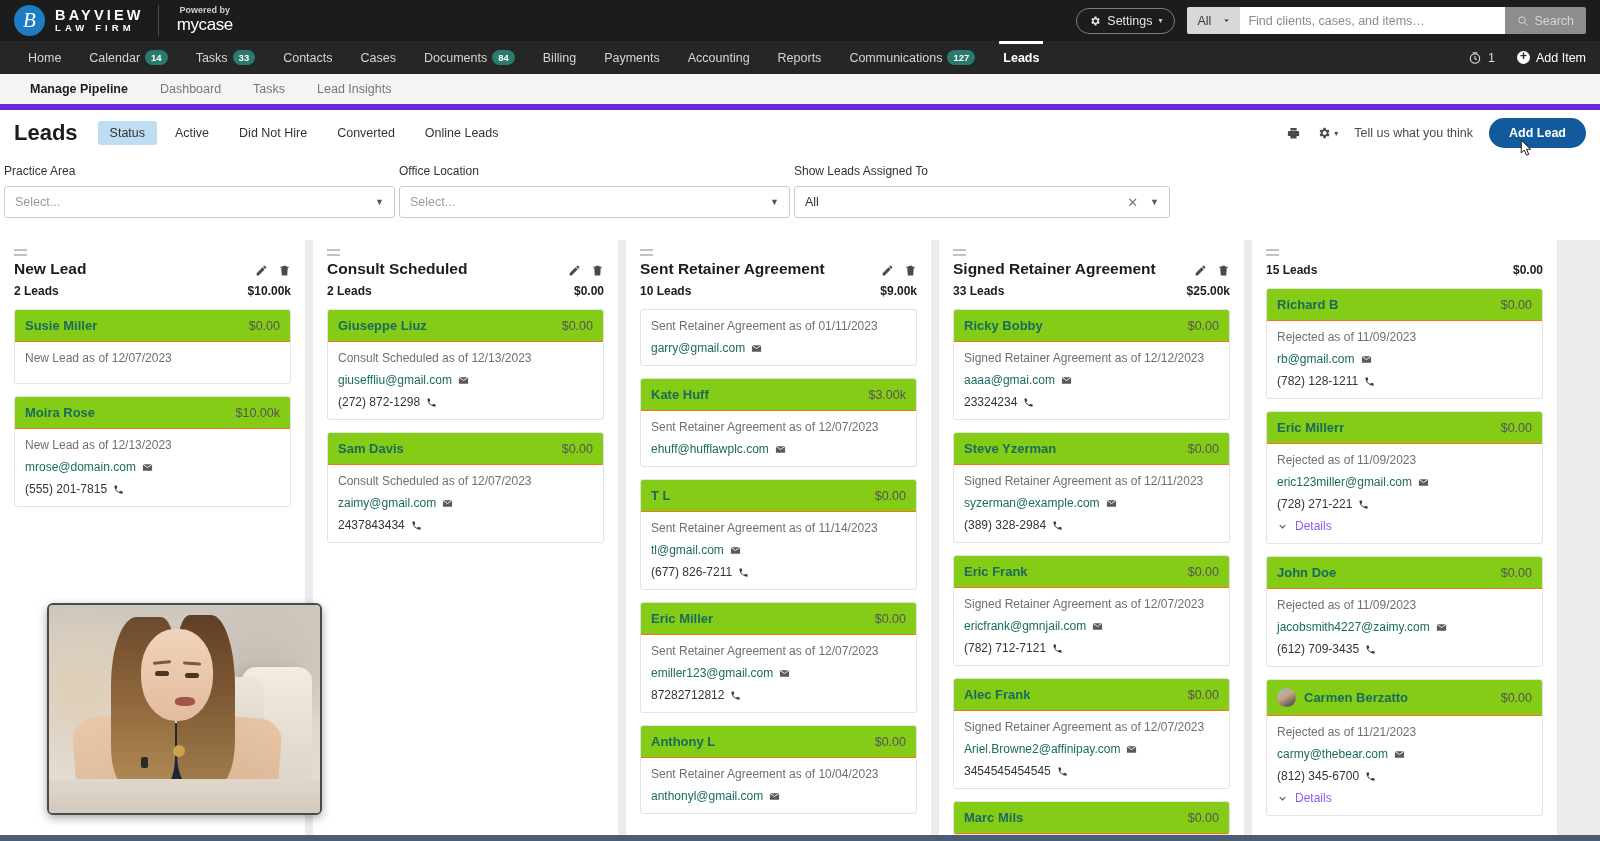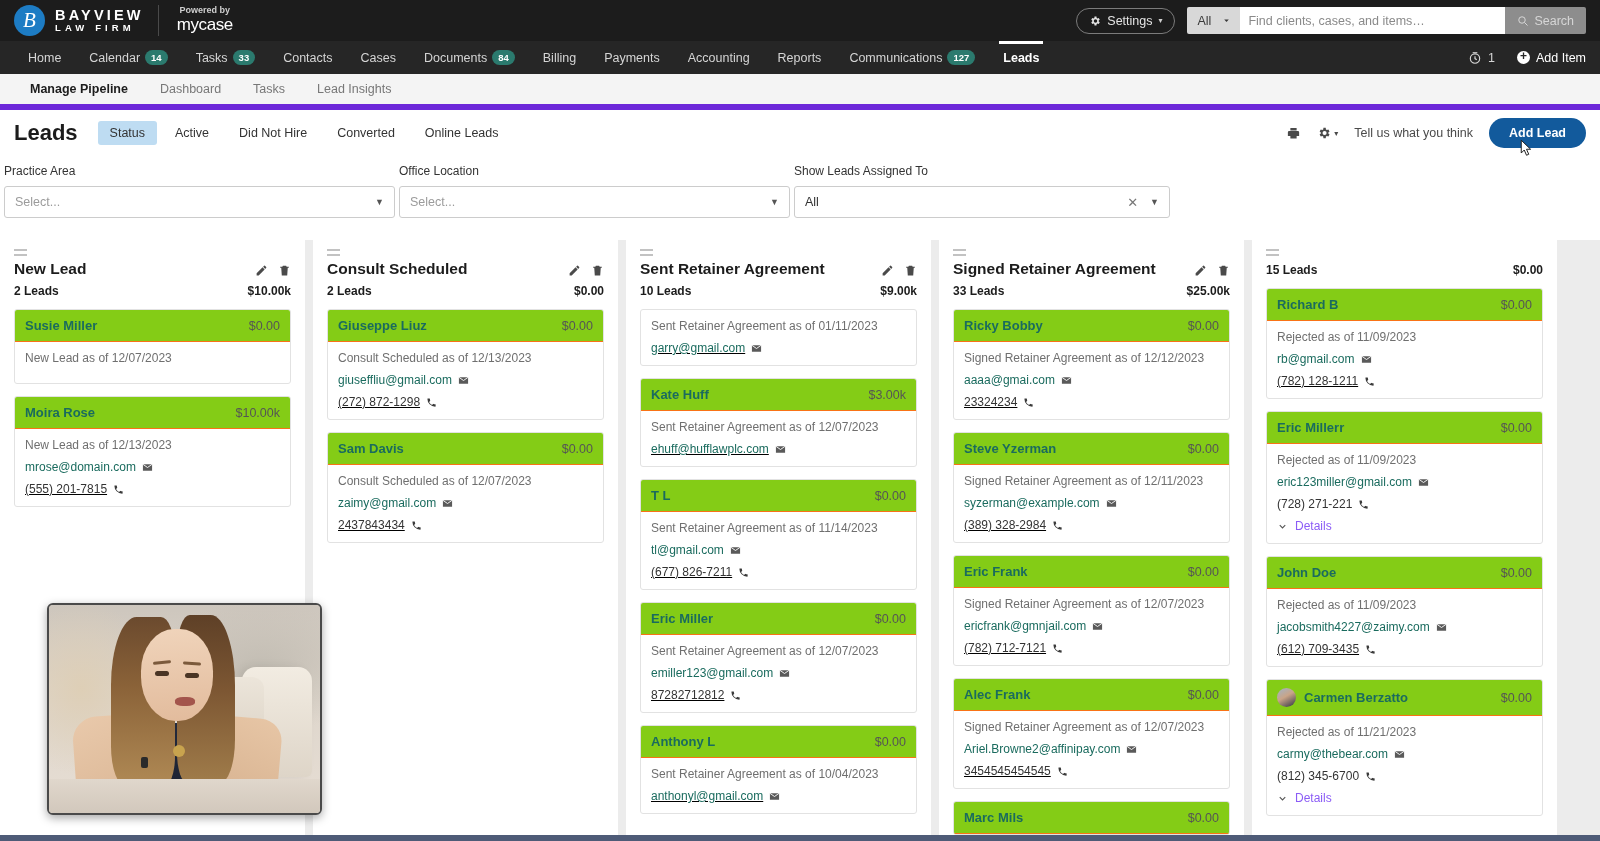--- a/index.html
+++ b/index.html
@@ -182,21 +182,21 @@
   .card-name { font-size: 13px; font-weight: bold; color: #1a6b5e; cursor: pointer; }
   .card-amount { margin-left: auto; font-size: 12.5px; color: #555; }
   .card-avatar {
     width: 19px; height: 19px; border-radius: 50%;
     background: linear-gradient(150deg, #9fb5c9 0%, #c9a488 45%, #2c3242 100%);
     flex: 0 0 19px;
   }
   .card-body { padding: 9px 10px 10px 10px; }
   .card-status { font-size: 12px; color: #6f6f6f; margin-bottom: 8px; }
   .card-row { display: flex; align-items: center; gap: 6px; margin-bottom: 8px; }
-  .card-row:last-child { margin-bottom: 0; text-decoration: underline; }
+  .card-row:last-child { margin-bottom: 0; }
   .card-email { font-size: 12px; color: #1a6b5e; cursor: pointer; }
   .card-phone { font-size: 12px; color: #333; }
   .mini-icon { width: 11px; height: 11px; fill: #5a5a5a; flex: 0 0 11px; }
   .details-row {
     display: flex; align-items: center; gap: 7px;
     font-size: 12px; color: #8b5cf6; cursor: pointer; margin-top: 2px;
   }
 
   
   .pip {

